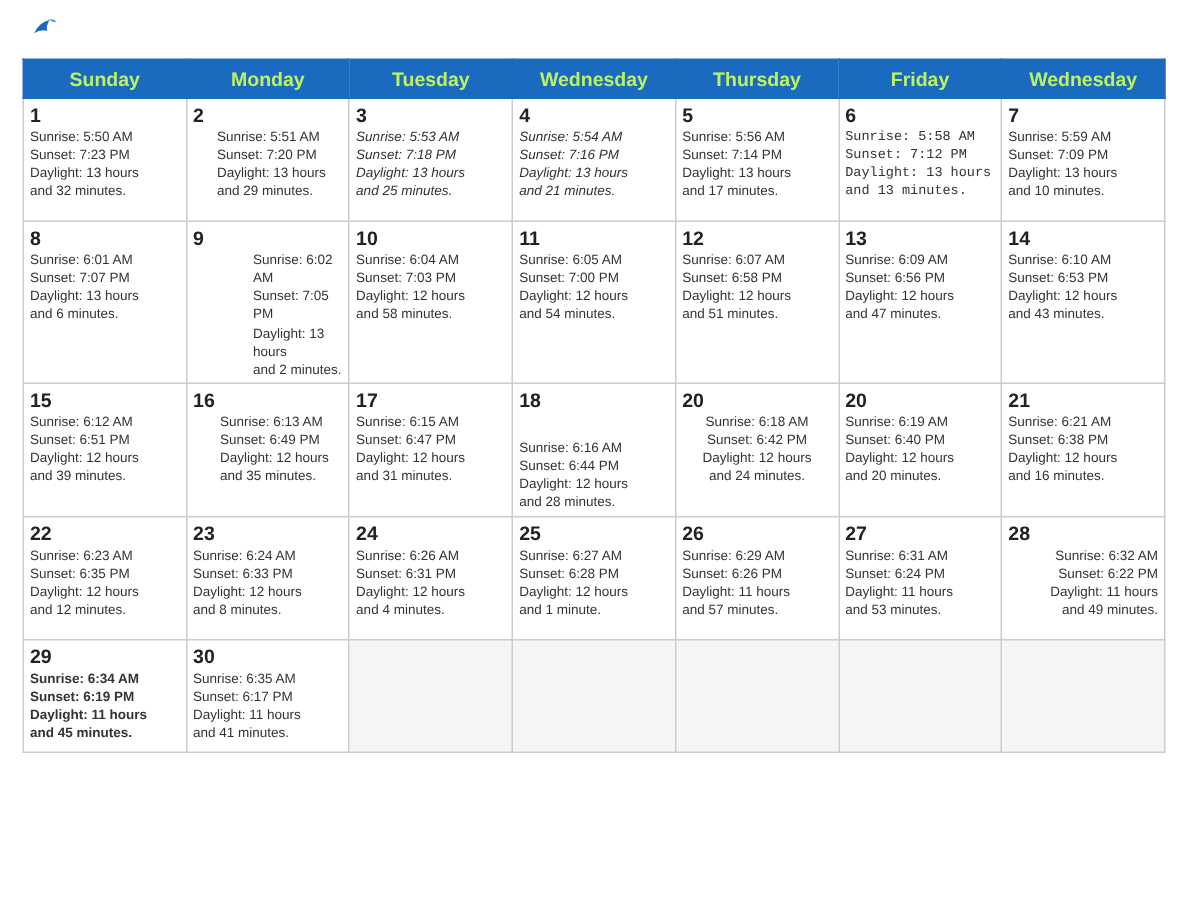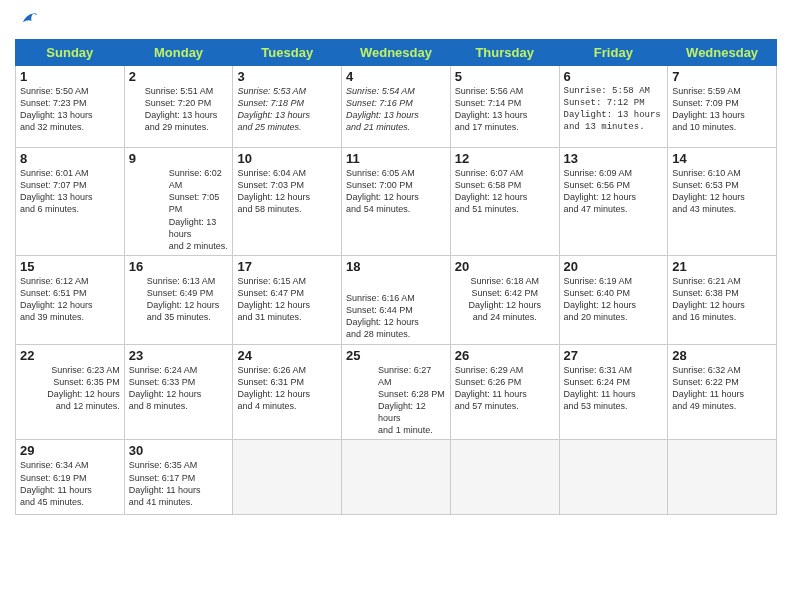--- a/index.html
+++ b/index.html
@@ -279,72 +279,72 @@
             <span class="day-num">21</span>
             <div class="day-info" style="white-space: pre-line;">Sunrise: 6:21 AM
 Sunset: 6:38 PM
 Daylight: 12 hours
 and 16 minutes.</div>
           </td>
         </tr>
         <tr>
           <td>
             <span class="day-num">22</span>
-            <div class="day-info" style="white-space: pre-line; text-align: right;">Sunrise: 6:23 AM
+            <div class="day-info" style="white-space: pre-line;">Sunrise: 6:23 AM
 Sunset: 6:35 PM
 Daylight: 12 hours
 and 12 minutes.</div>
           </td>
           <td>
             <span class="day-num">23</span>
             <div class="day-info" style="white-space: pre-line;">Sunrise: 6:24 AM
 Sunset: 6:33 PM
 Daylight: 12 hours
 and 8 minutes.</div>
           </td>
           <td>
             <span class="day-num">24</span>
             <div class="day-info" style="white-space: pre-line;">Sunrise: 6:26 AM
 Sunset: 6:31 PM
 Daylight: 12 hours
 and 4 minutes.</div>
           </td>
           <td>
             <span class="day-num">25</span>
-            <div class="day-info" style="white-space: pre-line; margin-left: 32px;">Sunrise: 6:27 AM
+            <div class="day-info" style="white-space: pre-line;">Sunrise: 6:27 AM
 Sunset: 6:28 PM
 Daylight: 12 hours
 and 1 minute.</div>
           </td>
           <td>
             <span class="day-num">26</span>
             <div class="day-info" style="white-space: pre-line;">Sunrise: 6:29 AM
 Sunset: 6:26 PM
 Daylight: 11 hours
 and 57 minutes.</div>
           </td>
           <td>
             <span class="day-num">27</span>
             <div class="day-info" style="white-space: pre-line;">Sunrise: 6:31 AM
 Sunset: 6:24 PM
 Daylight: 11 hours
 and 53 minutes.</div>
           </td>
           <td>
             <span class="day-num">28</span>
-            <div class="day-info" style="white-space: pre-line;">Sunrise: 6:32 AM
+            <div class="day-info" style="white-space: pre-line; text-align: right;">Sunrise: 6:32 AM
 Sunset: 6:22 PM
 Daylight: 11 hours
 and 49 minutes.</div>
           </td>
         </tr>
         <tr>
           <td class="last-row">
             <span class="day-num">29</span>
-            <div class="day-info" style="white-space: pre-line;">Sunrise: 6:34 AM
+            <div class="day-info" style="white-space: pre-line; font-weight: bold;">Sunrise: 6:34 AM
 Sunset: 6:19 PM
 Daylight: 11 hours
 and 45 minutes.</div>
           </td>
           <td class="last-row">
             <span class="day-num">30</span>
             <div class="day-info" style="white-space: pre-line;">Sunrise: 6:35 AM
 Sunset: 6:17 PM
 Daylight: 11 hours
 and 41 minutes.</div>

